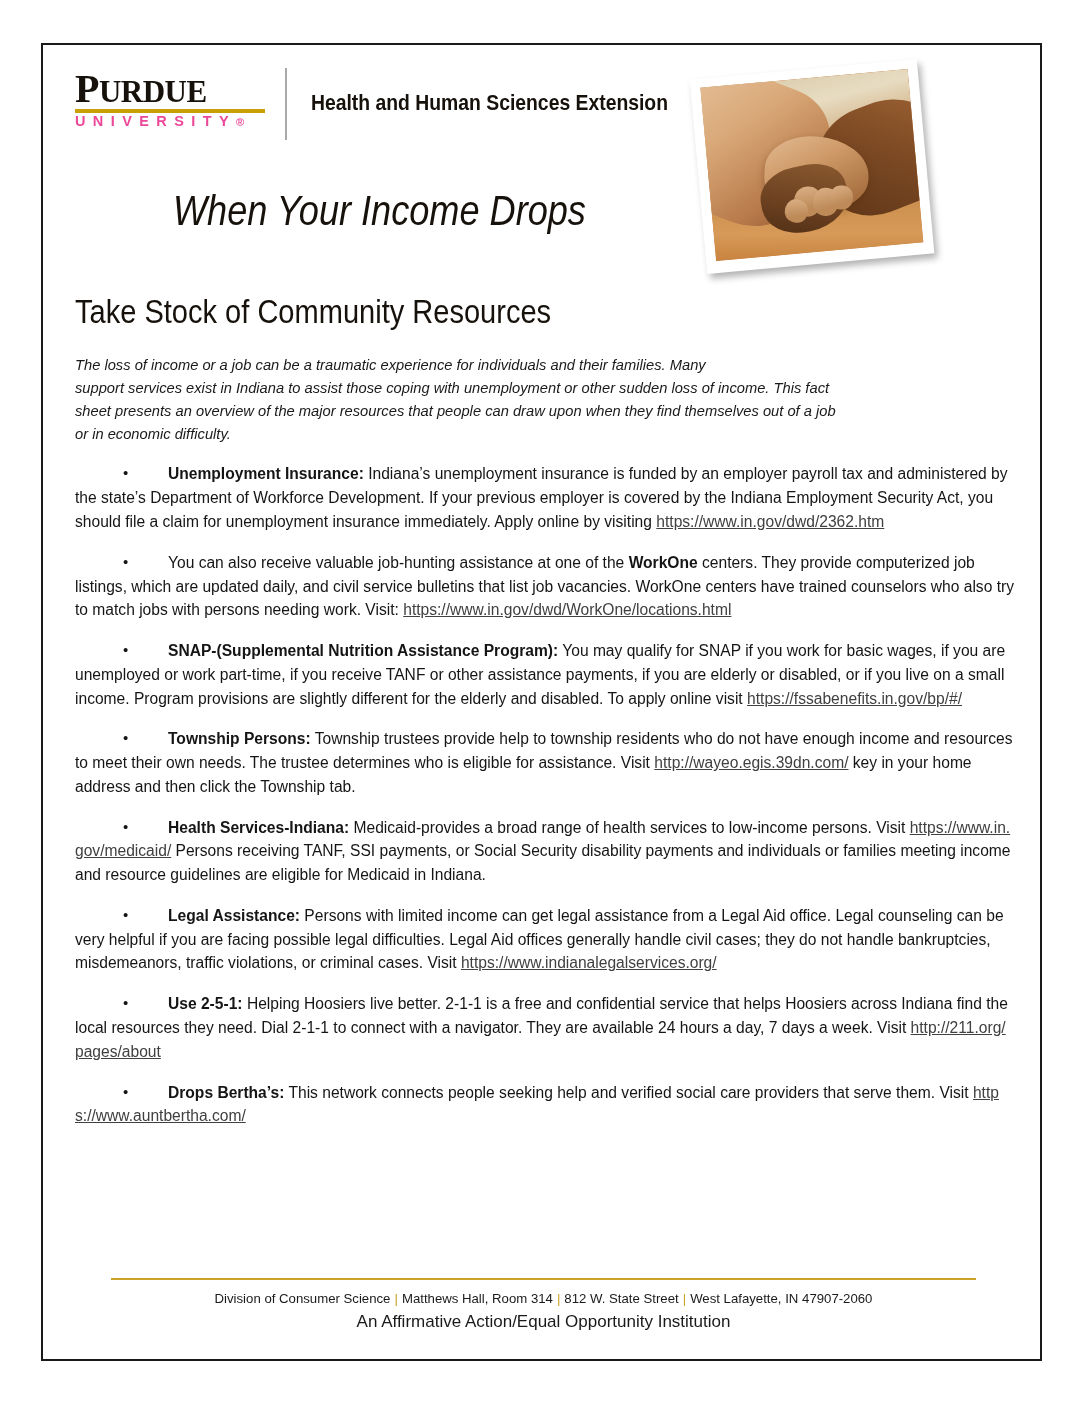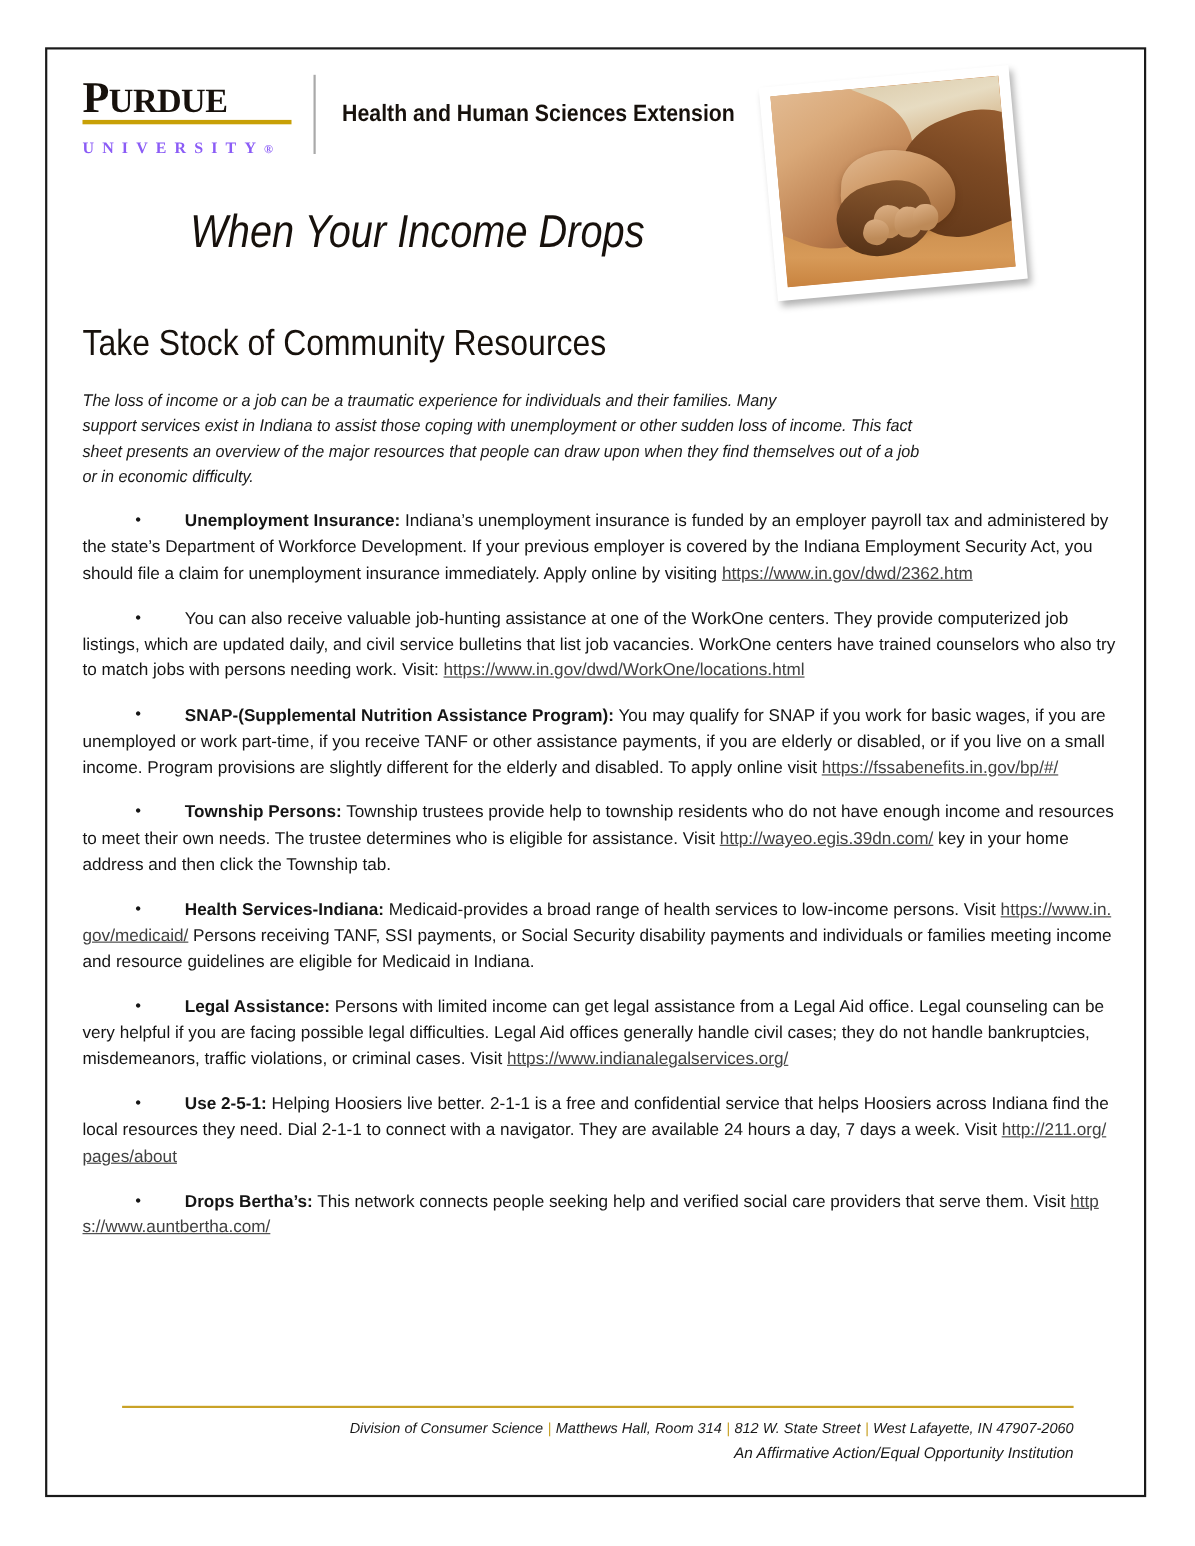--- a/index.html
+++ b/index.html
@@ -58,26 +58,26 @@
   }
   .purdue-word .cap { font-size: 40px; }
   .purdue-word .sc { font-size: 31px; }
   .purdue-rule {
     height: 4px;
     background: #c8a006;
     margin-top: 1px;
     width: 190px;
   }
   .purdue-univ {
-    font-family: Liberation Serif, serif;
+    font-family: Liberation Sans, sans-serif;
     font-weight: bold;
     font-size: 14.5px;
     letter-spacing: 7.4px;
-    color: #8b5cf6;
-    margin-top: 14px;
+    color: #ec4899;
+    margin-top: 0;
     white-space: nowrap;
   }
   .purdue-univ .reg {
     font-size: 11px;
     letter-spacing: 0;
   }
   .logo-divider {
     width: 2px;
     background: #a9a9a9;
     height: 72px;
@@ -240,55 +240,54 @@
     line-height: 1.525;
   }
   .bullet .btext {
     display: block;
     text-indent: 93px;
   }
   .bullet b.lbl {
     font-weight: bold;
   }
   .bullet b.plain {
-    font-weight: normal;
+    font-weight: bold;
     text-decoration: none;
   }
   a.lnk {
     color: #404040;
     text-decoration: underline;
     word-break: break-all;
   }
 
   
   .footer {
     position: absolute;
     left: 68px;
     width: 865px;
     top: 1233px;
-    text-align: right;
+    text-align: center;
     font-family: "Liberation Sans", sans-serif;
     font-size: 13.2px;
     color: #1a1a1a;
     line-height: 1.58;
-    font-style: italic;
   }
   .footer-rule {
     height: 1.5px;
     background: #c9a227;
     width: 100%;
     margin-bottom: 9px;
   }
   .sep {
     color: #c9a227;
     padding: 0 4px;
     font-weight: normal;
   }
   .footer-line { white-space: nowrap; }
-  .footer-line.small { font-size: 14px; }
+  .footer-line.small { font-size: 17px; }
 </style>
 </head>
 <body>
 
 <div class="page-frame">
   <div class="page-inner">
 
     <div class="header">
       <div class="purdue-logo">
         <div class="purdue-word"><span class="cap">P</span><span class="sc">URDUE</span></div>

